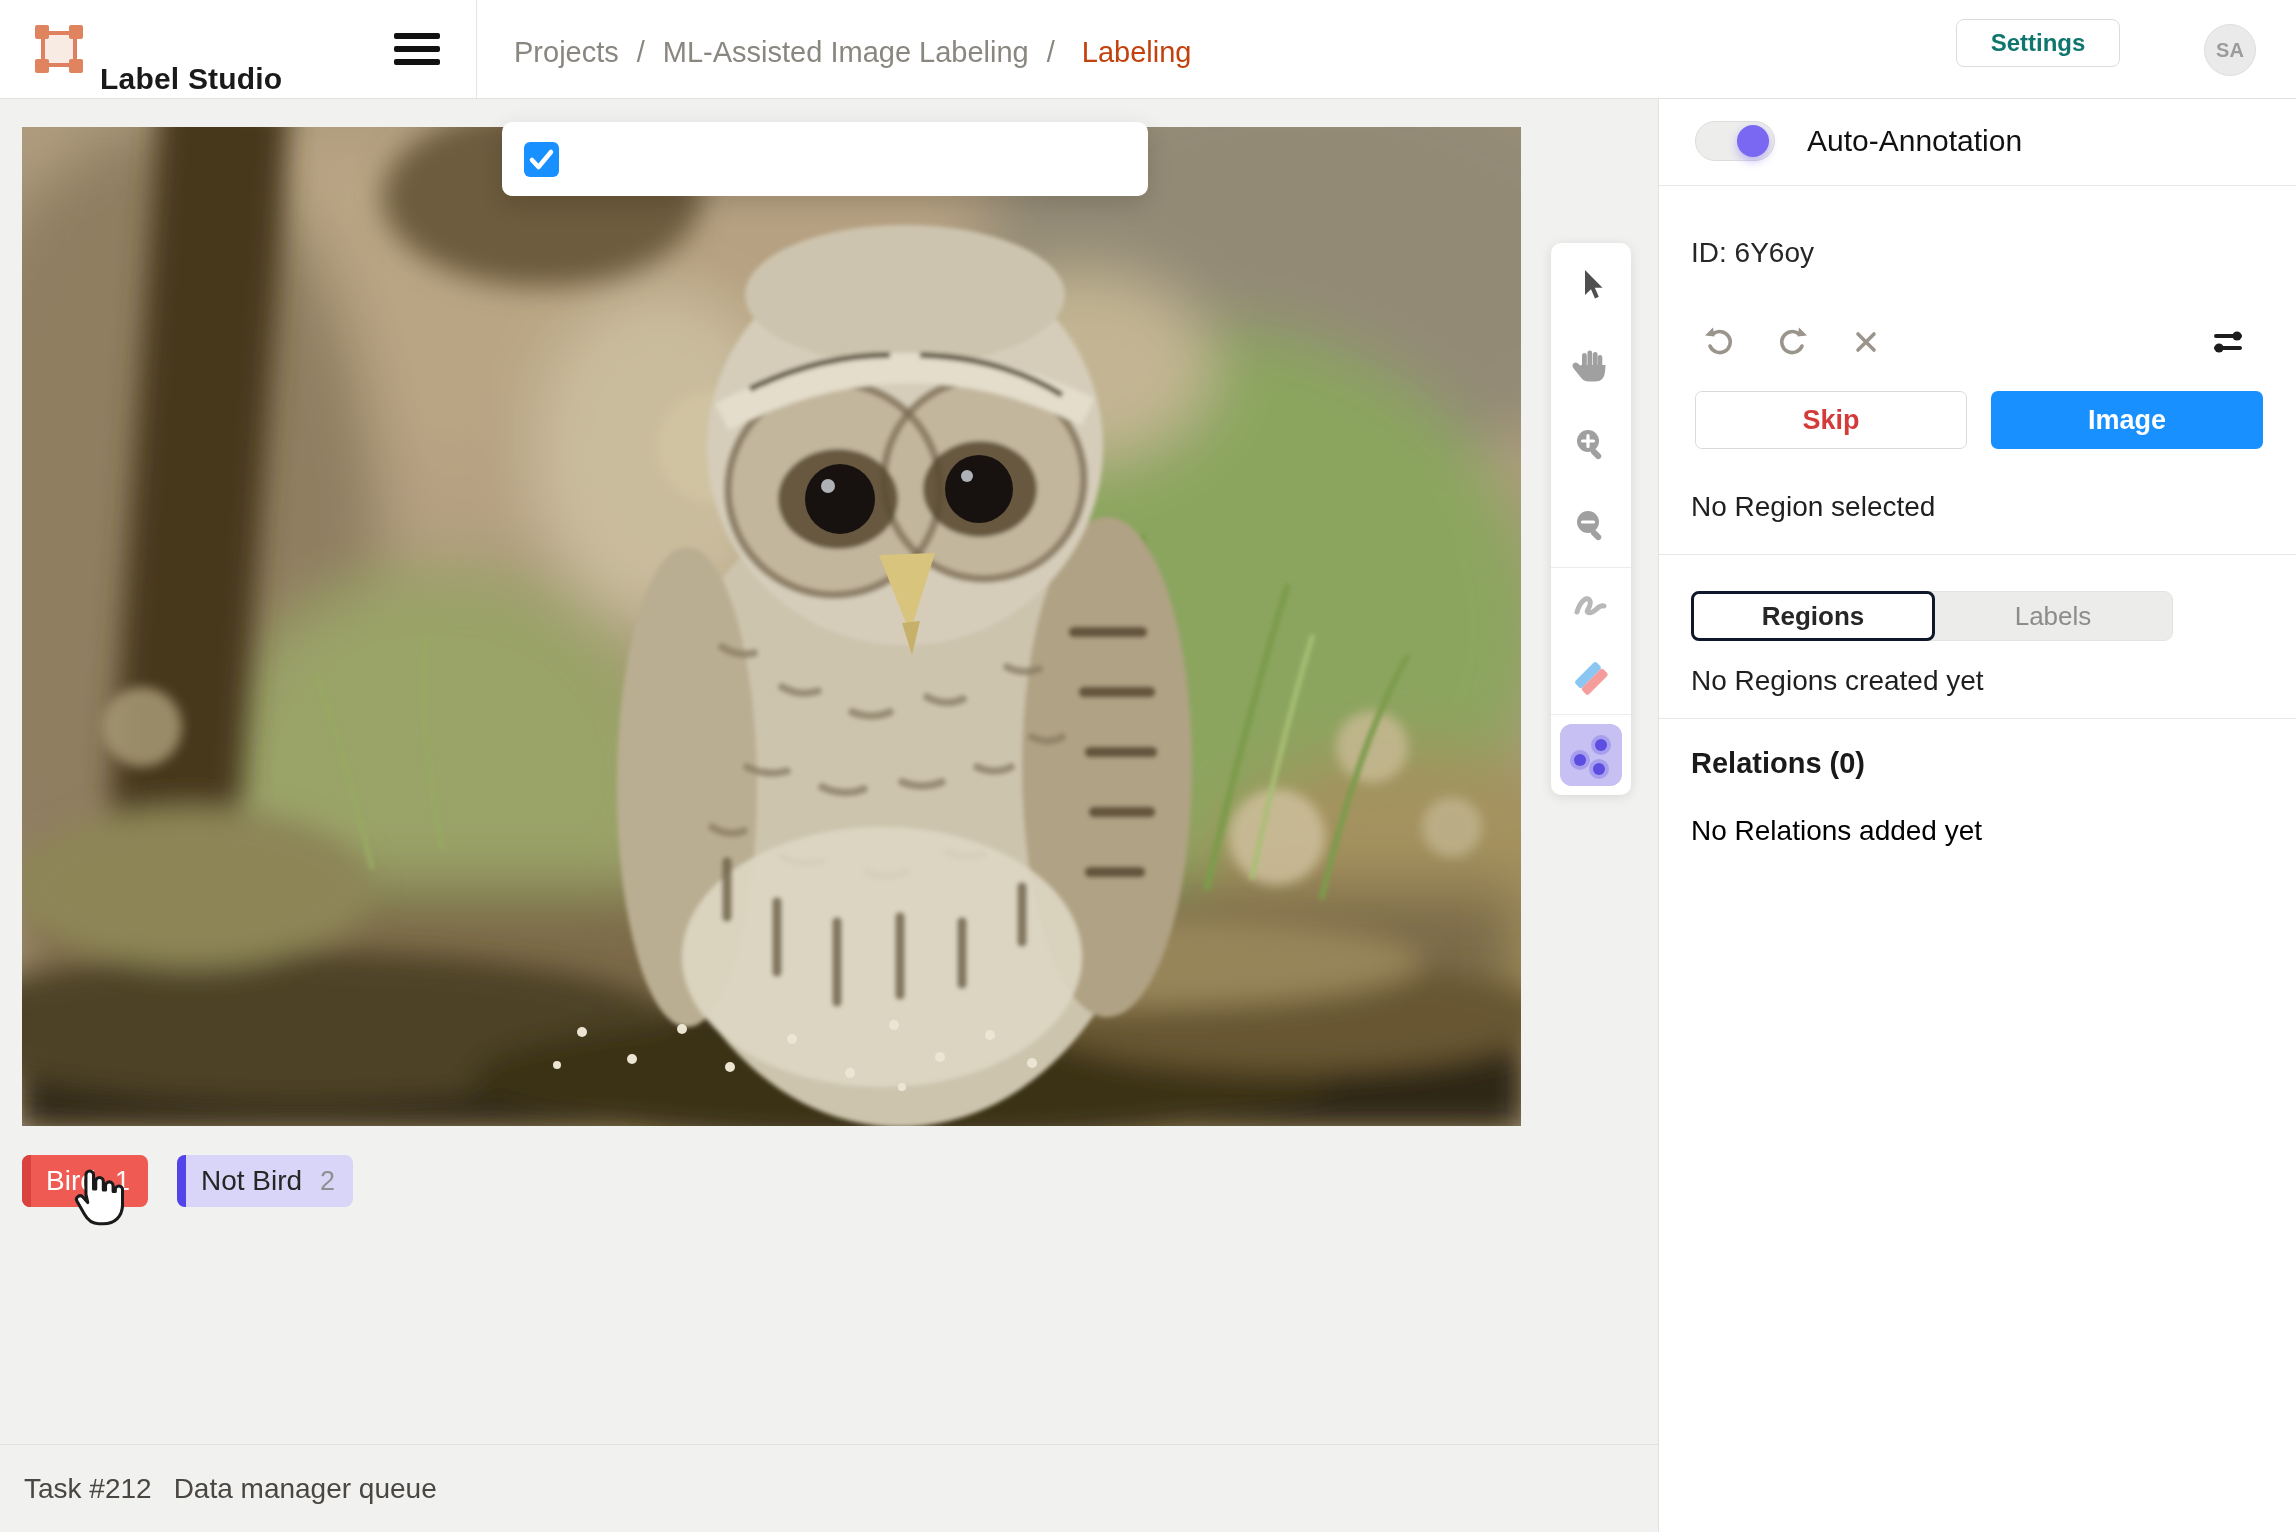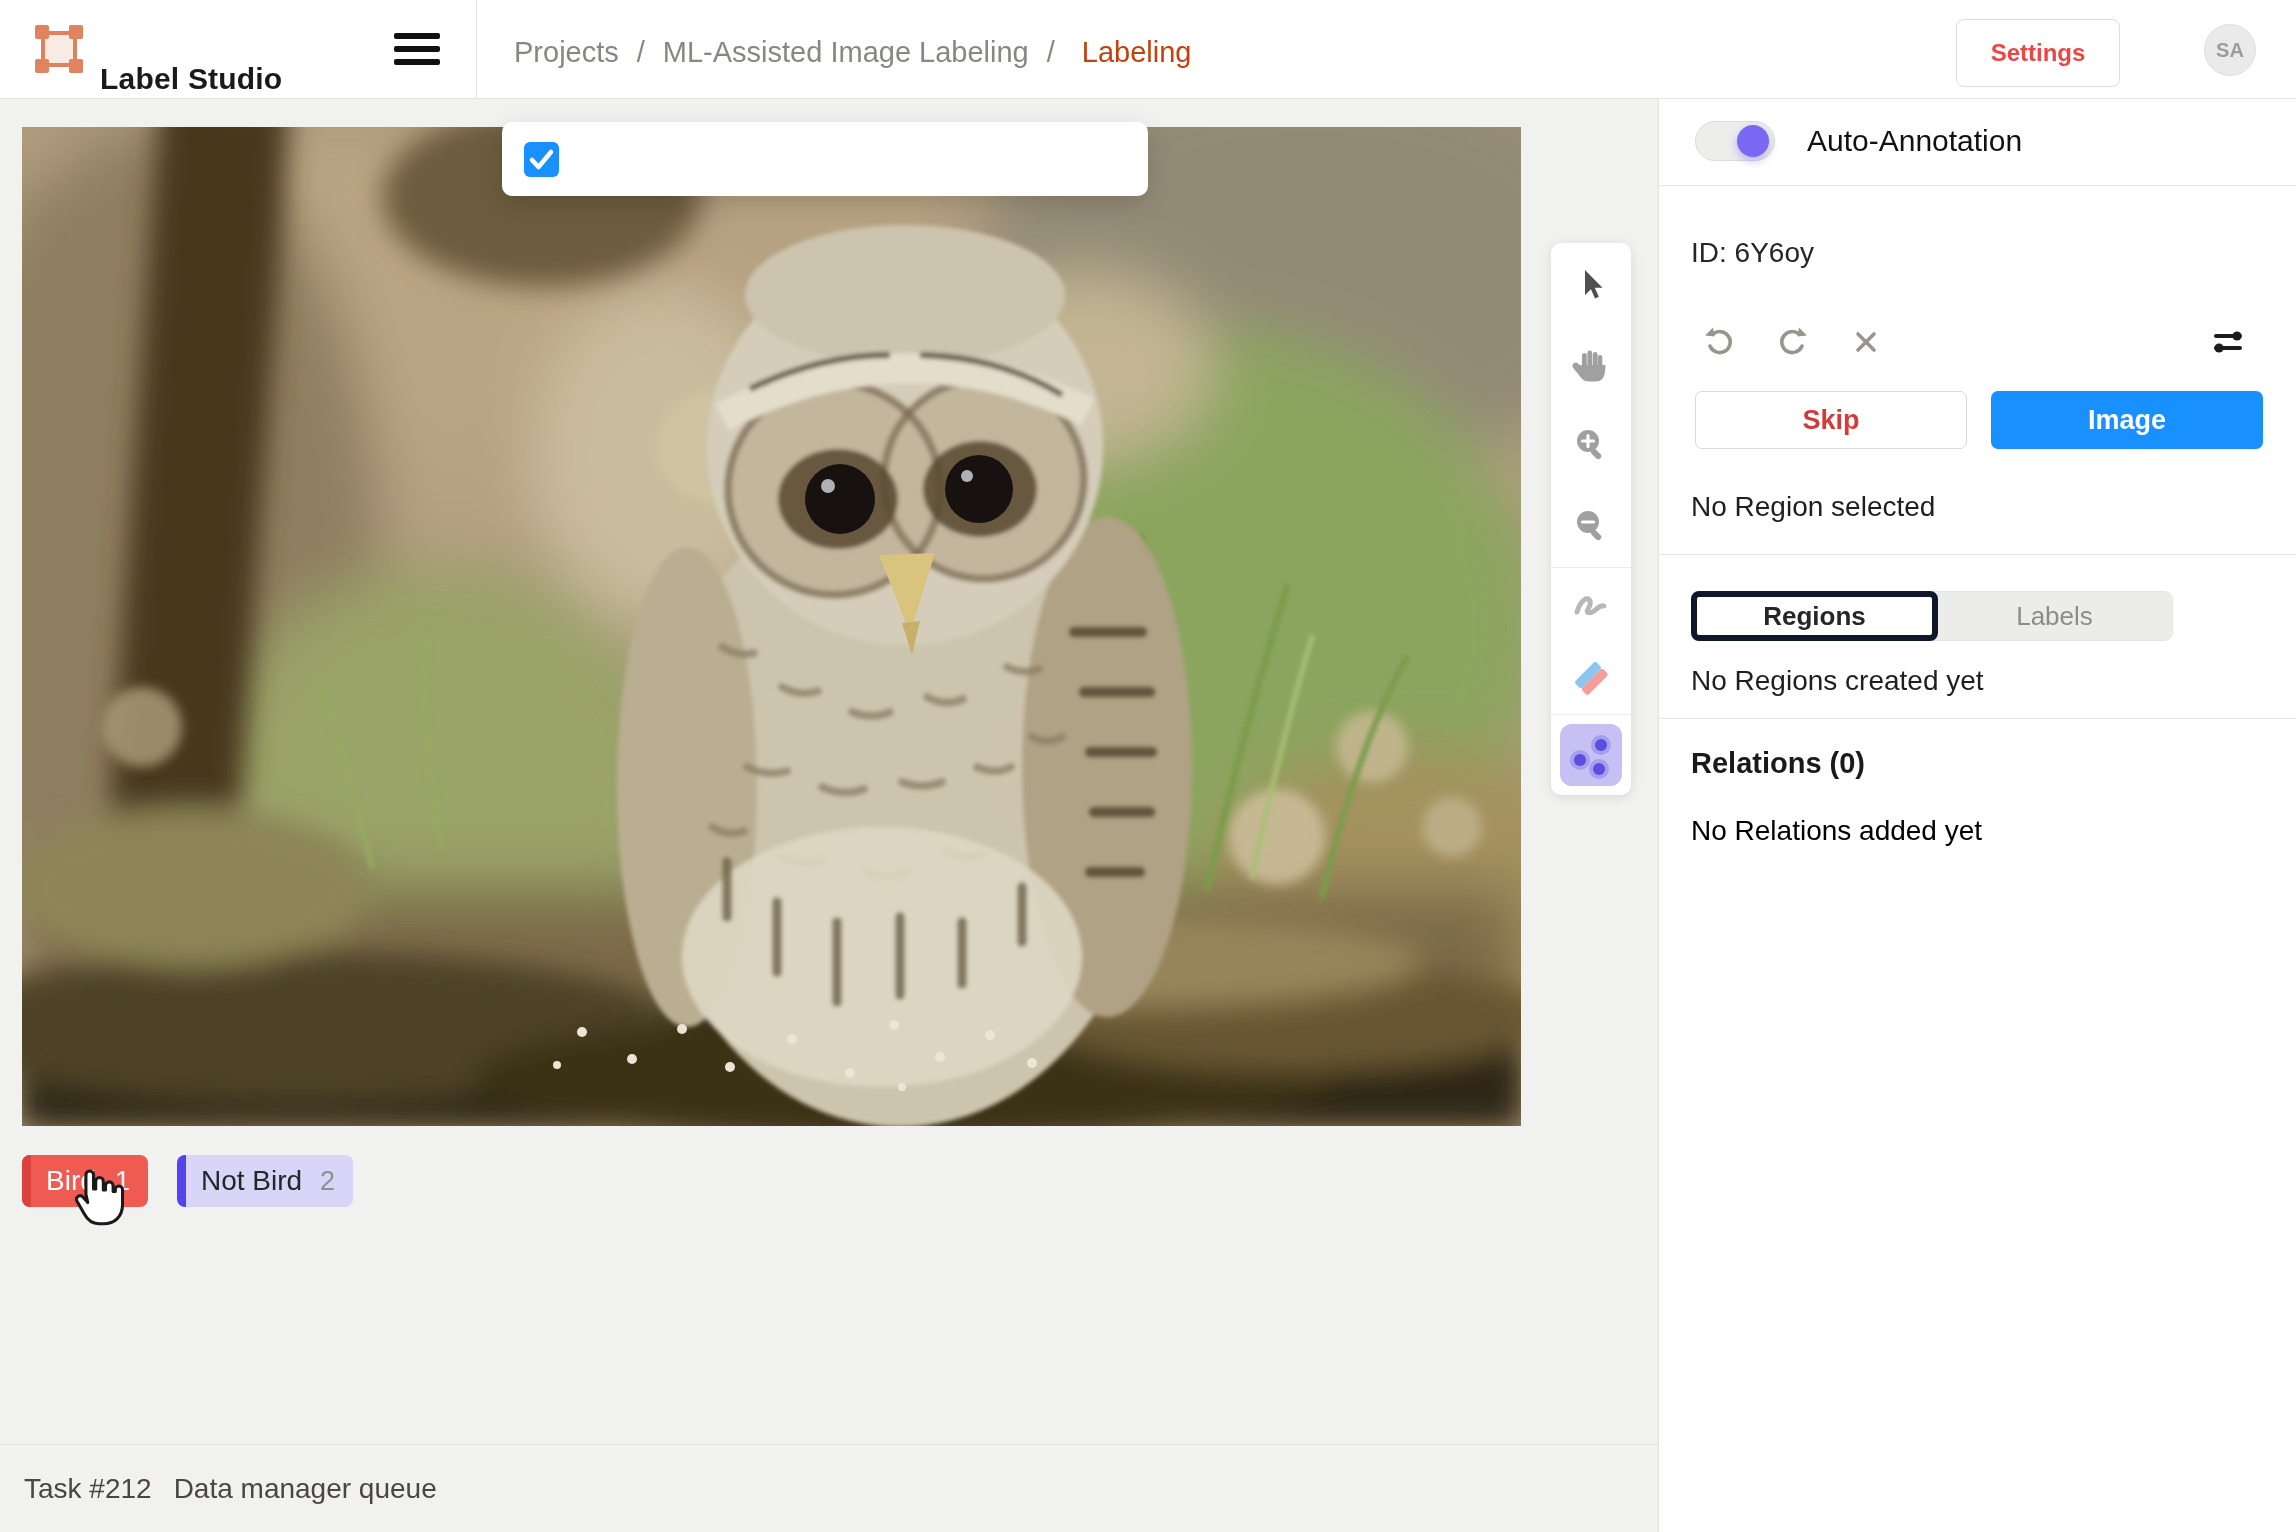--- a/index.html
+++ b/index.html
@@ -15,23 +15,23 @@
             font-size:30px;font-weight:bold;color:#1a1a1a;letter-spacing:.2px;margin-top:44px;}
   .hamburger{position:absolute;left:394px;top:33px;width:46px;height:32px;display:flex;
              flex-direction:column;justify-content:space-between;cursor:pointer;}
   .hamburger div{height:6px;background:#111;border-radius:2px;}
   .header-vdiv{position:absolute;left:476px;top:0;width:1px;height:98px;background:#e4e4e2;}
   .breadcrumbs{position:absolute;left:514px;top:0;height:105px;display:flex;align-items:center;
                gap:18px;font-size:29px;}
   .crumb{color:#8a8680;}
   .crumb.current{color:#c2410c;margin-left:9px;}
   .crumb-sep{color:#8a8680;}
-  .settings-button{position:absolute;left:1956px;top:19px;width:164px;height:68px;background:#fff;
+  .settings-button{position:absolute;left:1956px;top:19px;width:164px;height:48px;background:#fff;
                    border:1px solid #dcdcdc;border-radius:8px;display:flex;align-items:center;
-                   justify-content:center;font-size:24px;font-weight:bold;color:#ef4444;cursor:pointer;}
+                   justify-content:center;font-size:24px;font-weight:bold;color:#0f766e;cursor:pointer;}
   .avatar{position:absolute;left:2204px;top:24px;width:52px;height:52px;border-radius:50%;
           background:#eaeaea;border:1px solid #dedede;display:flex;align-items:center;
           justify-content:center;font-size:20px;font-weight:bold;color:#9c9c9c;cursor:pointer;}
 
   
   .workspace{position:absolute;left:0;top:99px;width:1658px;height:1433px;background:#f1f1ef;}
   .task-image{position:absolute;left:22px;top:28px;width:1499px;height:999px;overflow:hidden;background:#ac9a7c;}
 
   
   .suggest-overlay{position:absolute;left:502px;top:122px;width:646px;height:74px;background:#fff;
@@ -90,21 +90,21 @@
                border:1px solid #d9d9d9;border-radius:7px;display:flex;align-items:center;
                justify-content:center;font-size:27px;font-weight:bold;color:#d43a3a;cursor:pointer;}
   .submit-button{position:absolute;left:332px;top:292px;width:272px;height:58px;background:#1890ff;
                  border-radius:7px;display:flex;align-items:center;justify-content:center;
                  font-size:27px;font-weight:bold;color:#fff;cursor:pointer;}
   .no-region{position:absolute;left:32px;top:392px;font-size:28px;color:#1f1f1f;}
   .tabs{position:absolute;left:32px;top:492px;width:482px;height:50px;background:#ececea;
         border:1px solid #e3e3e1;border-radius:9px;display:flex;}
   .tab{flex:1;display:flex;align-items:center;justify-content:center;font-size:26px;
        color:#8c8c8c;cursor:pointer;border-radius:8px;}
-  .tab.active{background:#fff;border:6px solid #0f172a;color:#262626;font-weight:bold;margin:-1px;}
+  .tab.active{background:#fff;border:3px solid #0f172a;color:#262626;font-weight:bold;margin:-1px;}
   .no-regions{position:absolute;left:32px;top:566px;font-size:28px;color:#1f1f1f;}
   .relations-title{position:absolute;left:32px;top:648px;font-size:29px;font-weight:bold;color:#1a1a1a;}
   .no-relations{position:absolute;left:32px;top:716px;font-size:28px;color:#000000;}
 </style>
 </head>
 <body>
 
 <div class="screen">
 
   <div class="header">

